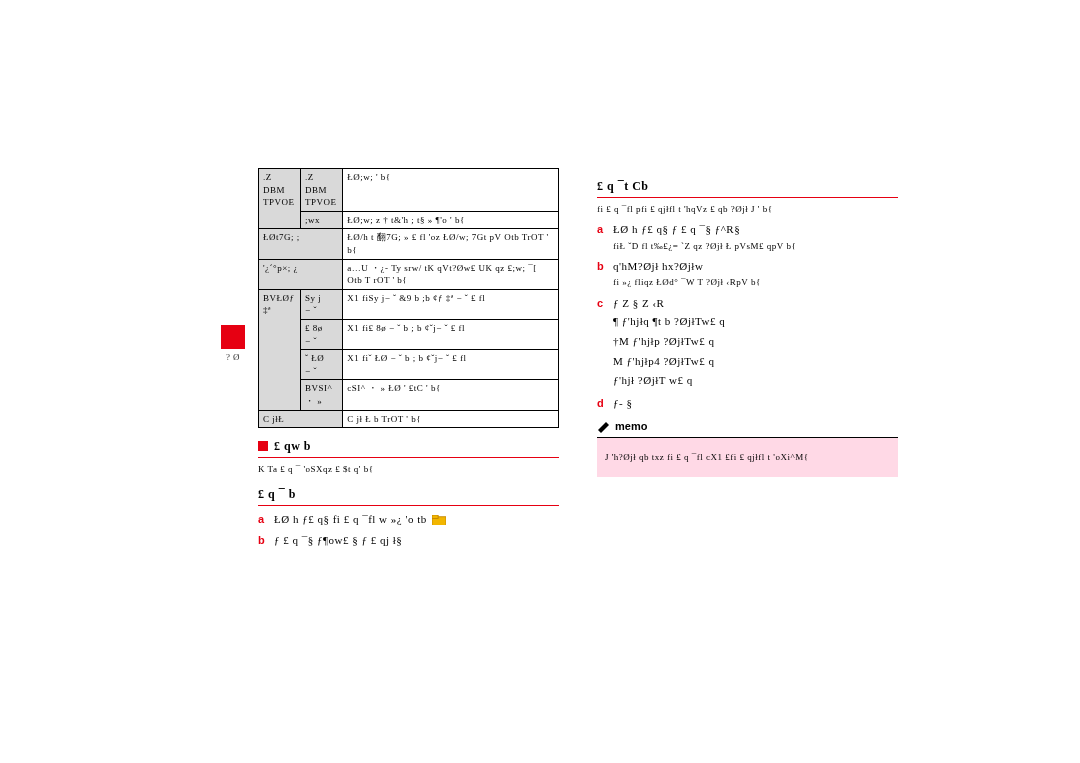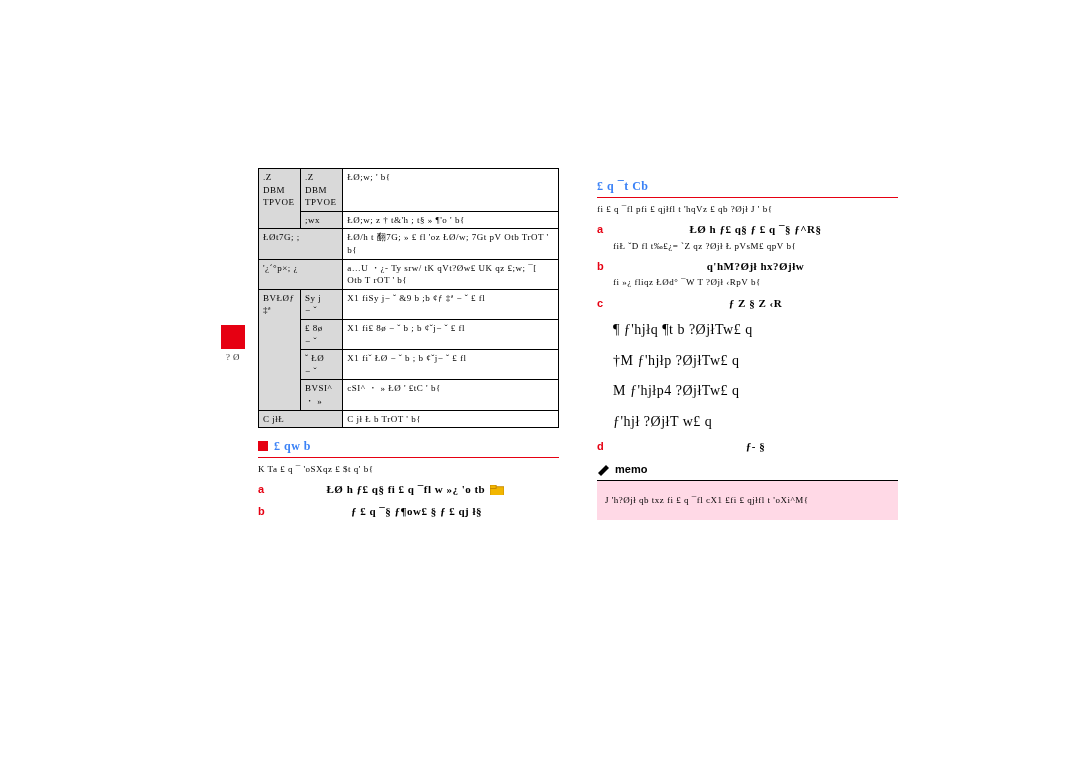--- a/index.html
+++ b/index.html
@@ -53,21 +53,21 @@
     border: 1px solid #000;
     padding: 2px 4px;
     vertical-align: top;
     text-align: left;
     font-weight: normal;
   }
   table.spec td.sh {
     background: #d9d9d9;
   }
   .h-red {
-    color: #3b82f6;
+    color: #000000;
     font-size: 12px;
     font-weight: bold;
     margin-top: 10px;
     border-bottom: 1px solid #e60012;
     padding-bottom: 2px;
     display: flex;
     align-items: center;
   }
   .h-red.with-sq::before {
     content: "";
@@ -90,33 +90,32 @@
   }
   .step-l {
     color: #e60012;
     width: 16px;
     flex-shrink: 0;
     font-family: sans-serif;
   }
   .step-t {
     flex: 1;
     color: #000;
-    font-weight: bold;
-    text-align: center;
+    font-weight: normal;
   }
   .step-note {
     font-size: 9px;
     margin-left: 16px;
     margin-top: 2px;
     line-height: 1.5;
   }
   .step-sub {
-    font-size: 14px;
+    font-size: 11px;
     margin-left: 16px;
-    margin-top: 8px;
+    margin-top: 2px;
     line-height: 1.6;
   }
   .memo-head {
     display: flex;
     align-items: center;
     border-bottom: 1px solid #000;
     margin-top: 8px;
     padding-bottom: 2px;
   }
   .memo-icon {
@@ -205,20 +204,23 @@
             <td>C jł Ł b TrOT ' b{</td>
           </tr>
         </tbody>
     </table>
 
     <div class="h-red with-sq">
       <span>£ qw b</span>
     </div>
     <p class="body-p">K Ta £ q ¯ 'oSXqz £ $t q' b{</p>
 
+    <div class="h-red">
+      <span>£ q ¯ b</span>
+    </div>
 
     <div class="step">
       <div class="step-l">a</div>
       <div class="step-t">
         <span>ŁØ h ƒ£ q§ fi £ q ¯fl w »¿ 'o tb</span>
         <span class="icon-inline">
           <svg viewBox="0 0 16 12">
               <rect x="0" y="2" width="16" height="10" fill="#f2b600" stroke="#c28400"></rect>
               <rect x="0" y="0" width="7" height="4" fill="#f2b600" stroke="#c28400"></rect>
             </svg>

